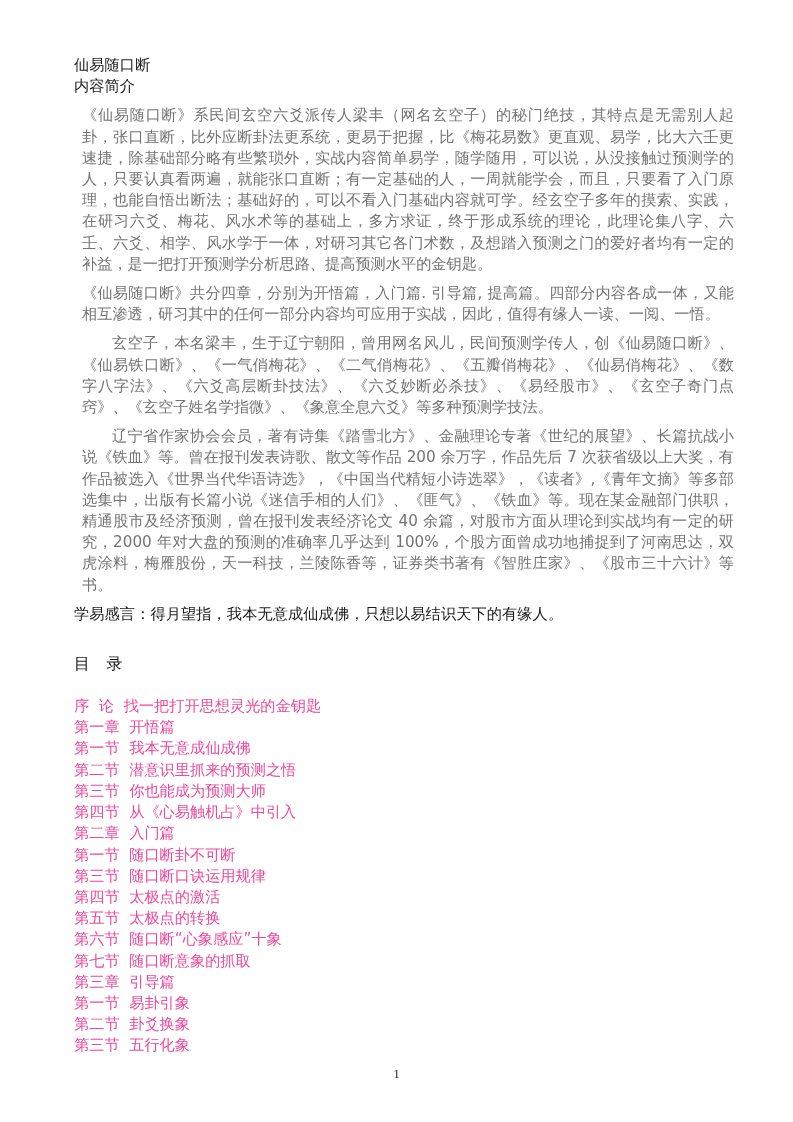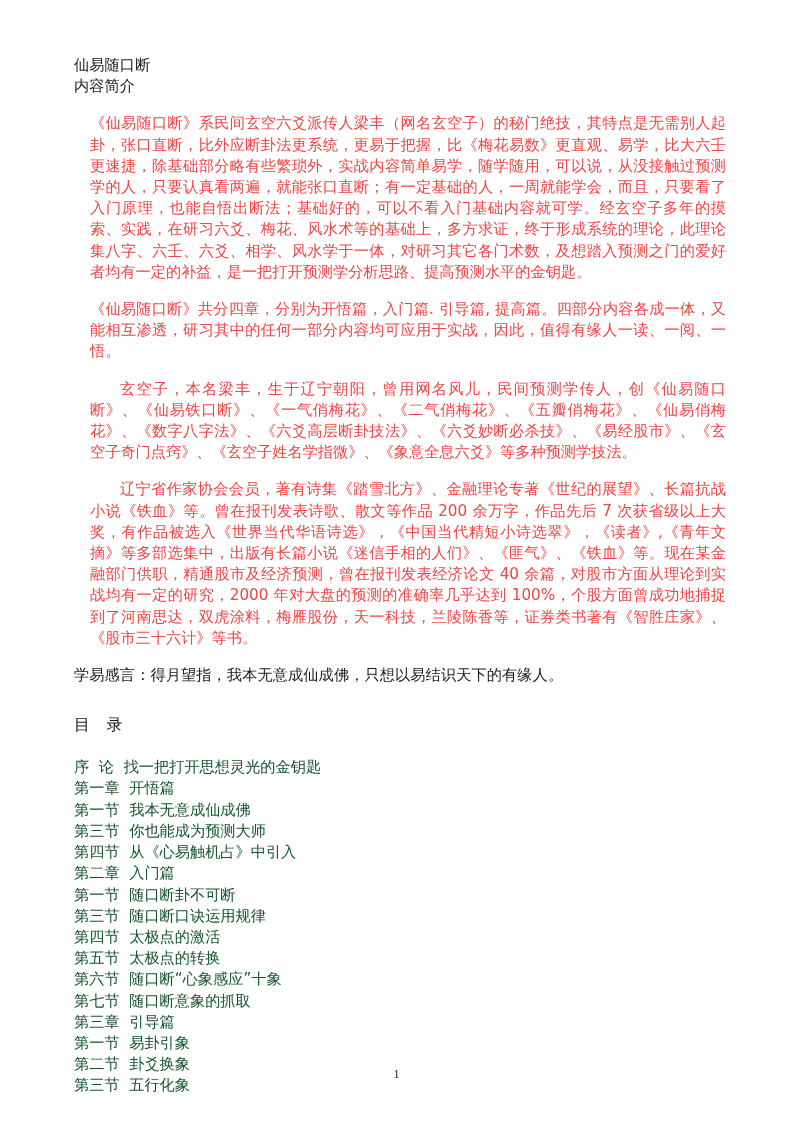--- a/index.html
+++ b/index.html
@@ -35,22 +35,22 @@
     white-space: pre-wrap;
     color: #1a1a1a;
   }
   .para {
     font-size: 15.2px;
     line-height: 21.2px;
     text-align: justify;
     text-align-last: left;
     text-justify: inter-character;
     white-space: pre-wrap;
-    color: #ef4444;
-    margin: 16px;
+    color: #737373;
+    margin: 8px;
   }
   .para.indent-1 { text-indent: 0px; }
   .para.indent-2 { text-indent: 30px; }
   .spacer-md { height: 20px; }
   .spacer-lg { height: 27px; }
 
   
   .toc-heading {
     font-size: 16px;
     line-height: 24px;
@@ -62,21 +62,21 @@
   
   .toc-list {
     list-style: none;
     margin: 0;
     padding: 0;
   }
   .toc-item {
     font-size: 15.2px;
     line-height: 21.2px;
     white-space: pre;
-    color: #14532d;
+    color: #ec4899;
   }
 
   
   .page-number {
     position: absolute;
     left: 0;
     top: 1066px;
     width: 793px;
     text-align: center;
     font-family: "Liberation Serif", "DejaVu Serif", serif;
@@ -104,20 +104,21 @@
     <div class="spacer-lg"></div>
 
     <div class="toc-heading">目　录</div>
 
     <div class="spacer-md"></div>
 
     <ul class="toc-list">
       <li class="toc-item">序  论  找一把打开思想灵光的金钥匙</li>
       <li class="toc-item">第一章  开悟篇</li>
       <li class="toc-item">第一节  我本无意成仙成佛</li>
+      <li class="toc-item">第二节  潜意识里抓来的预测之悟</li>
       <li class="toc-item">第三节  你也能成为预测大师</li>
       <li class="toc-item">第四节  从《心易触机占》中引入</li>
       <li class="toc-item">第二章  入门篇</li>
       <li class="toc-item">第一节  随口断卦不可断</li>
       <li class="toc-item">第三节  随口断口诀运用规律</li>
       <li class="toc-item">第四节  太极点的激活</li>
       <li class="toc-item">第五节  太极点的转换</li>
       <li class="toc-item">第六节  随口断“心象感应”十象</li>
       <li class="toc-item">第七节  随口断意象的抓取</li>
       <li class="toc-item">第三章  引导篇</li>

